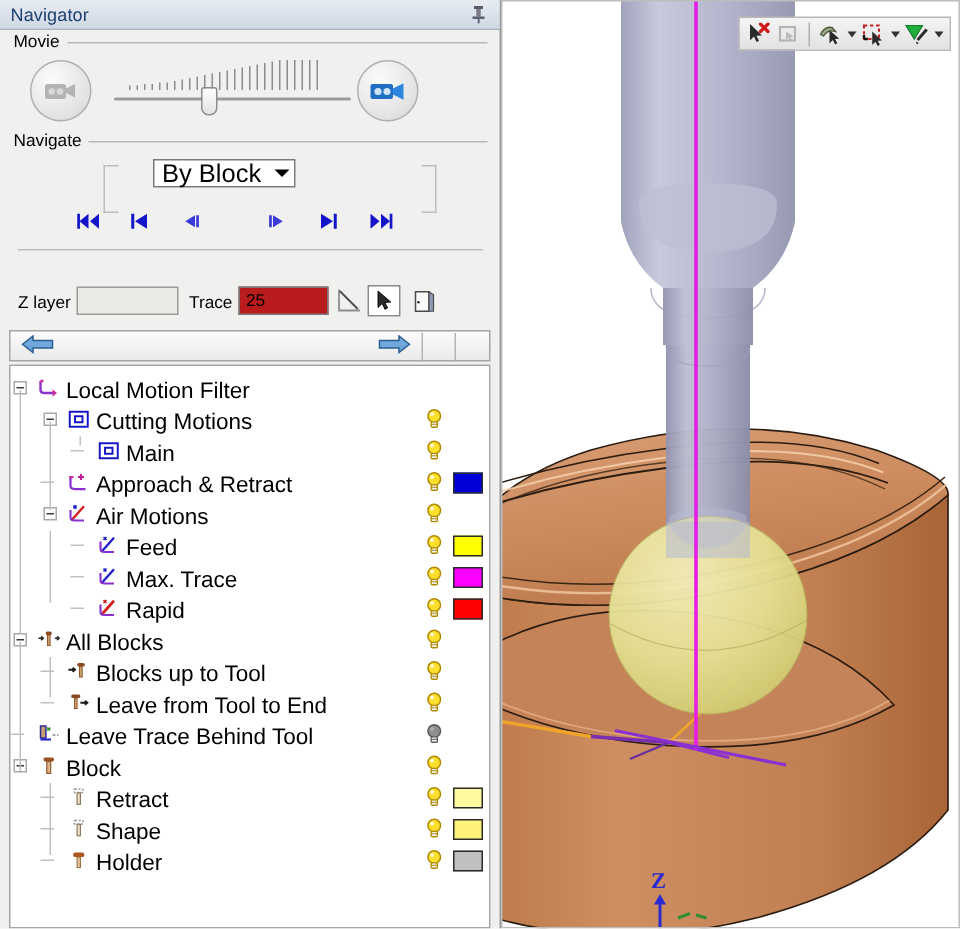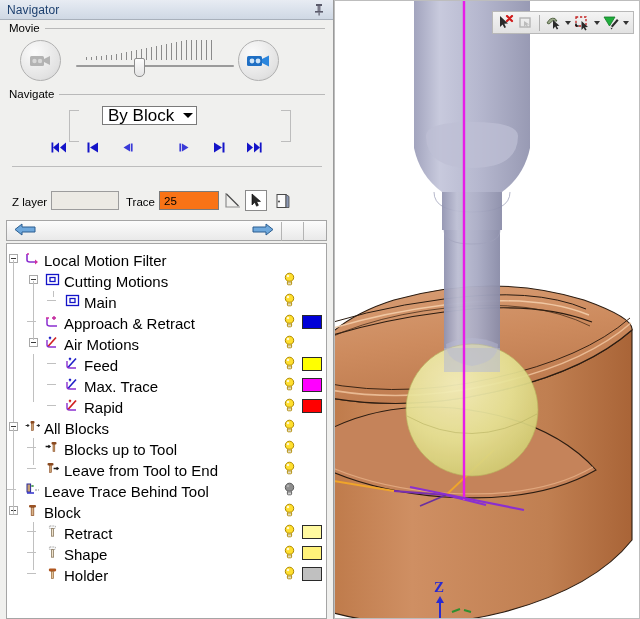--- a/index.html
+++ b/index.html
@@ -93,21 +93,21 @@
   
   .zrow{position:relative;height:30px;}
   .zlabel{position:absolute;left:6px;top:8px;font-size:11.5px;}
   .zinput{
     position:absolute;left:45px;top:3px;width:68px;height:19px;
     background:#eceae4;border:1px solid #9c9c9c;box-sizing:border-box;
   }
   .blabel{position:absolute;left:120px;top:8px;font-size:11.5px;}
   .binput{
     position:absolute;left:153px;top:3px;width:60px;height:19px;
-    background:#f97316;border:1px solid #7a7a7a;box-sizing:border-box;
+    background:#b91c1c;border:1px solid #7a7a7a;box-sizing:border-box;
     font-size:11.5px;display:flex;align-items:center;padding-left:4px;
   }
   .ibtn{
     position:absolute;top:2px;width:22px;height:21px;box-sizing:border-box;
     display:flex;align-items:center;justify-content:center;
   }
   .ibtn.sel{background:#fff;border:1px solid #8a8a8a;}
 
   
   .arrstrip{

